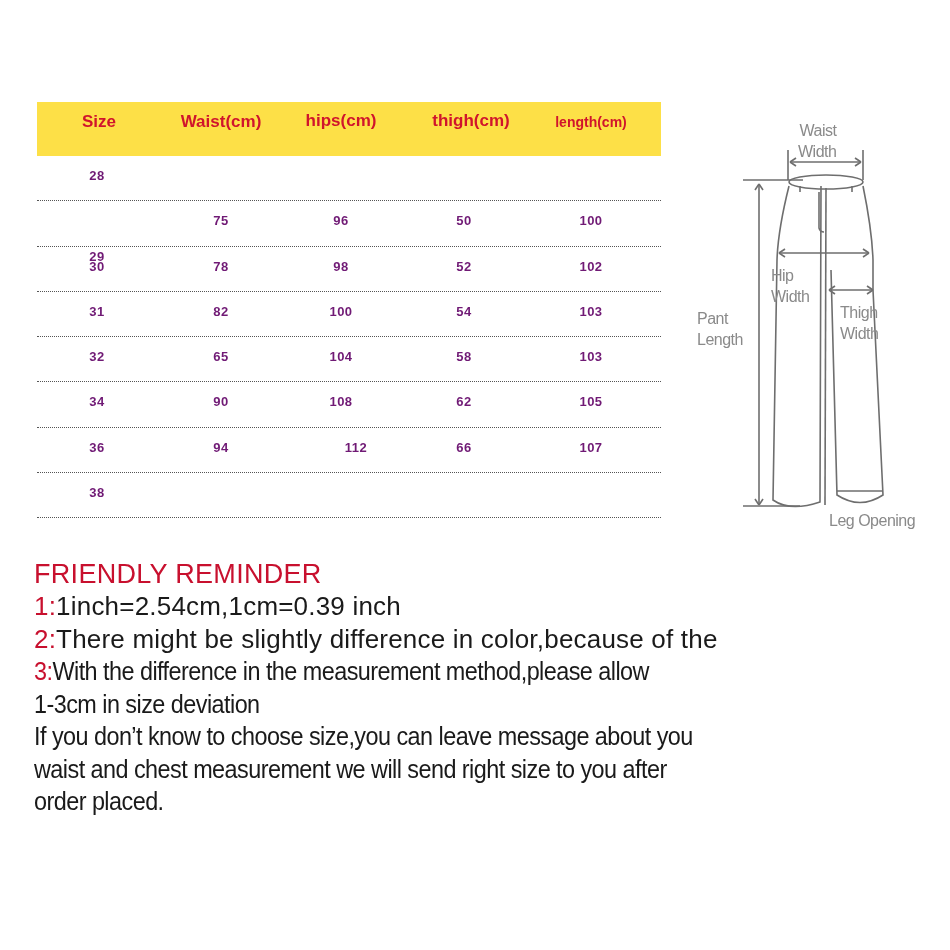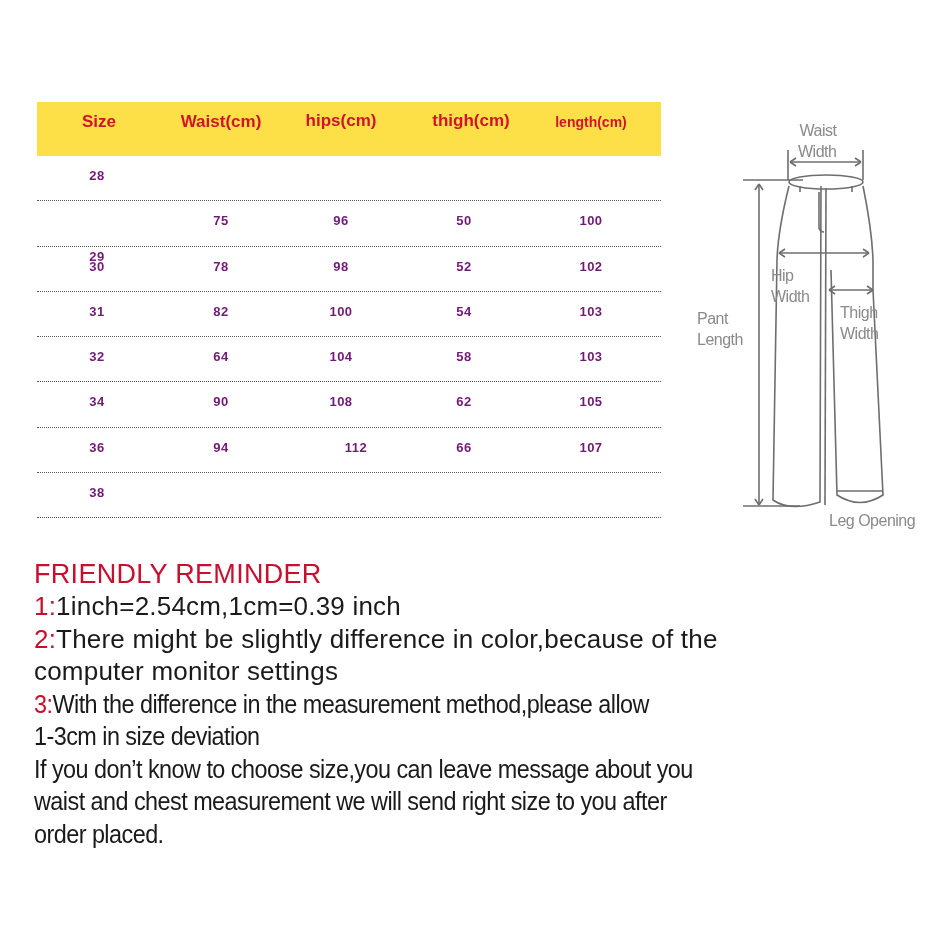--- a/index.html
+++ b/index.html
@@ -57,21 +57,21 @@
       </div>
       <div class="row">
         <span class="cell" style="left: 60px;">31</span>
         <span class="cell" style="left: 184px;">82</span>
         <span class="cell" style="left: 304px;">100</span>
         <span class="cell" style="left: 427px;">54</span>
         <span class="cell" style="left: 554px;">103</span>
       </div>
       <div class="row">
         <span class="cell" style="left: 60px;">32</span>
-        <span class="cell" style="left: 184px;">64</span>
+        <span class="cell" style="left: 184px;">65</span>
         <span class="cell" style="left: 304px;">104</span>
         <span class="cell" style="left: 427px;">58</span>
         <span class="cell" style="left: 554px;">103</span>
       </div>
       <div class="row">
         <span class="cell" style="left: 60px;">34</span>
         <span class="cell" style="left: 184px;">90</span>
         <span class="cell" style="left: 304px;">108</span>
         <span class="cell" style="left: 427px;">62</span>
         <span class="cell" style="left: 554px;">105</span>
@@ -143,19 +143,18 @@
     <div>Pant</div>
     <div>Length</div>
   </div>
   <div class="diag-label" style="left:139px;top:400px;text-align:left">Leg Opening</div>
 </div>
 
 <div class="reminder">
   <div class="rem-title">FRIENDLY REMINDER</div>
   <div class="rem-line"><span class="rem-num">1:</span><span>1inch=2.54cm,1cm=0.39 inch</span></div>
   <div class="rem-line"><span class="rem-num">2:</span><span>There might be slightly difference in color,because of the</span></div>
-  <div class="rem-line">computer monitor settings</div>
   <div class="rem-line condensed" style="transform:scaleX(0.9)"><span class="rem-num">3:</span><span>With the difference in the measurement method,please allow</span></div>
   <div class="rem-line condensed" style="transform:scaleX(0.9)">1-3cm in size deviation</div>
   <div class="rem-line condensed" style="transform:scaleX(0.9)">If you don’t know to choose size,you can leave message about you</div>
   <div class="rem-line condensed" style="transform:scaleX(0.9)">waist and chest measurement we will send right size to you after</div>
   <div class="rem-line condensed" style="transform:scaleX(0.9)">order placed.</div>
 </div>
 
 </body></html>

